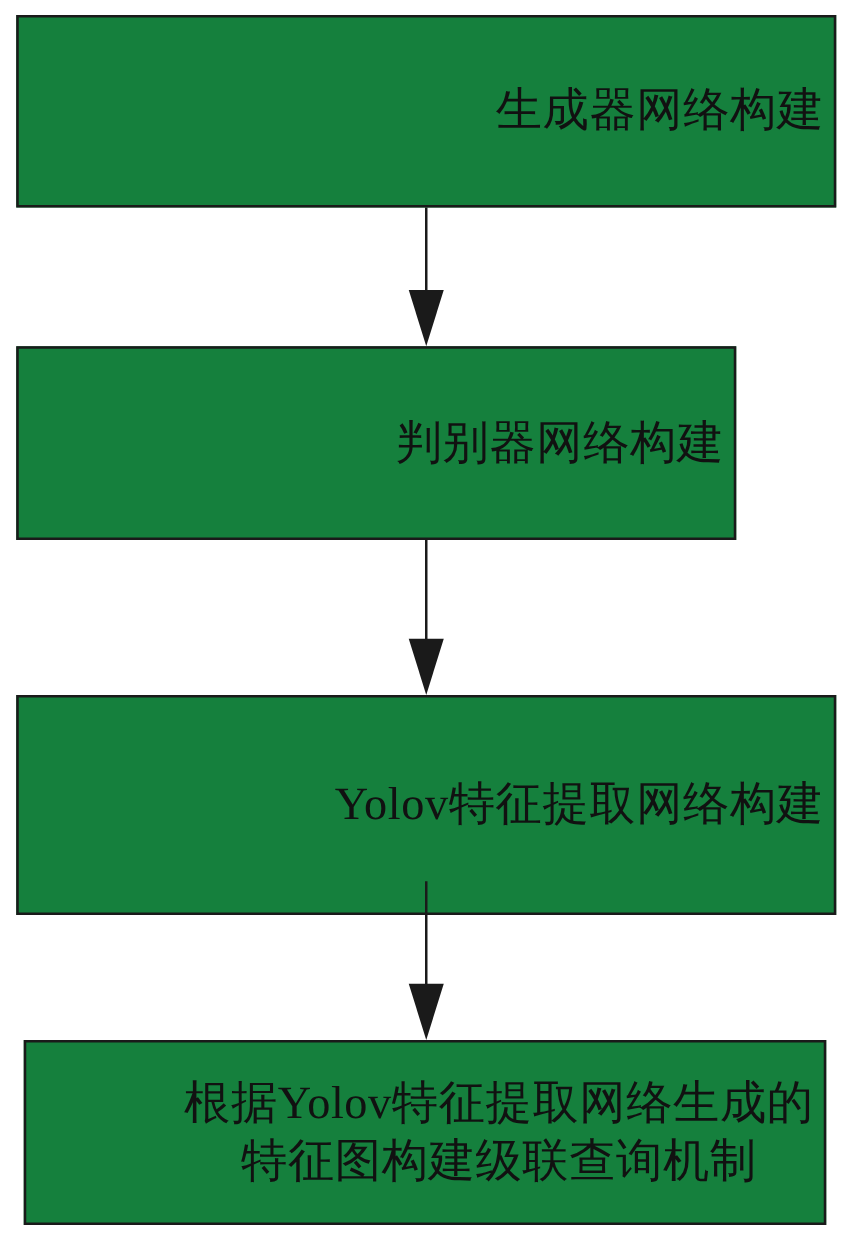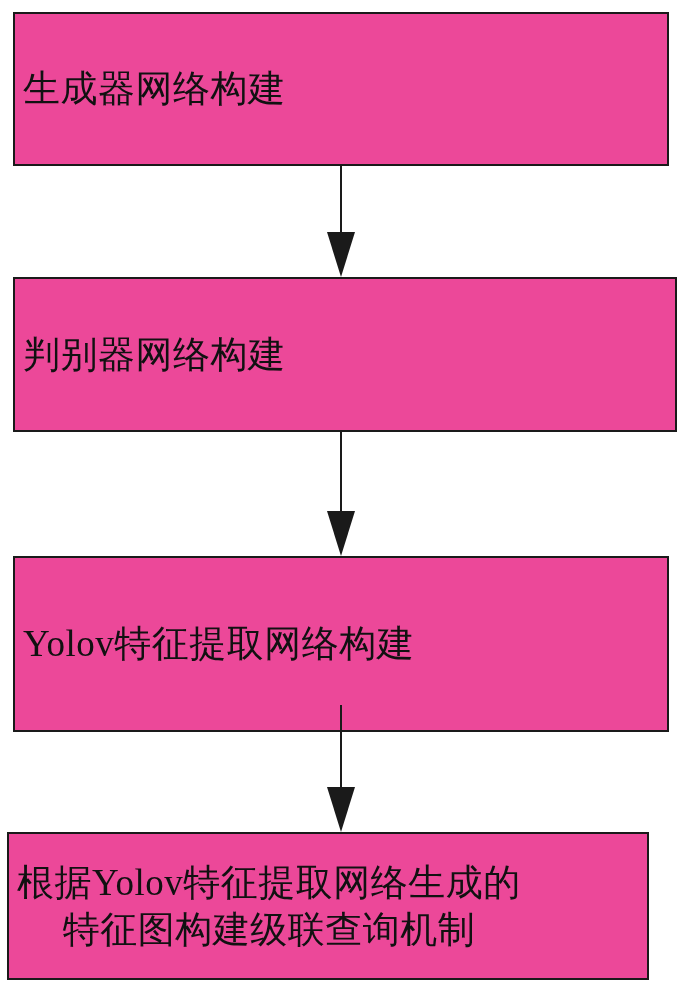--- a/index.html
+++ b/index.html
@@ -13,41 +13,41 @@
     height: 1000px;
     background: #ffffff;
     overflow: hidden;
     font-family: "Liberation Serif", "DejaVu Serif", serif;
   }
 
   
   .node {
     position: absolute;
     box-sizing: border-box;
-    background: #ec4899;
+    background: #15803d;
     border: 2px solid #1a1a1a;
     display: flex;
     align-items: center;
-    justify-content: flex-start;
+    justify-content: flex-end;
     text-align: center;
   }
   .node-label {
     font-family: "Liberation Serif", "DejaVu Serif", serif;
     font-size: 37px;
     line-height: 1.28;
     color: #111111;
     letter-spacing: 0.5px;
     white-space: pre-line;
     padding: 0 8px;
   }
 
   #node-1 { left: 13px;  top: 12px;  width: 656px; height: 154px; }
-  #node-2 { left: 13px;  top: 277px; width: 664px; height: 155px; }
+  #node-2 { left: 13px;  top: 277px; width: 576px; height: 155px; }
   #node-3 { left: 13px;  top: 556px; width: 656px; height: 176px; }
-  #node-4 { left: 7px;  top: 832px; width: 642px; height: 148px; }
+  #node-4 { left: 19px;  top: 832px; width: 642px; height: 148px; }
 
   
   .connector {
     position: absolute;
     left: 327px;
     width: 28px;
   }
   .connector .shaft {
     position: absolute;
     left: 13px;

